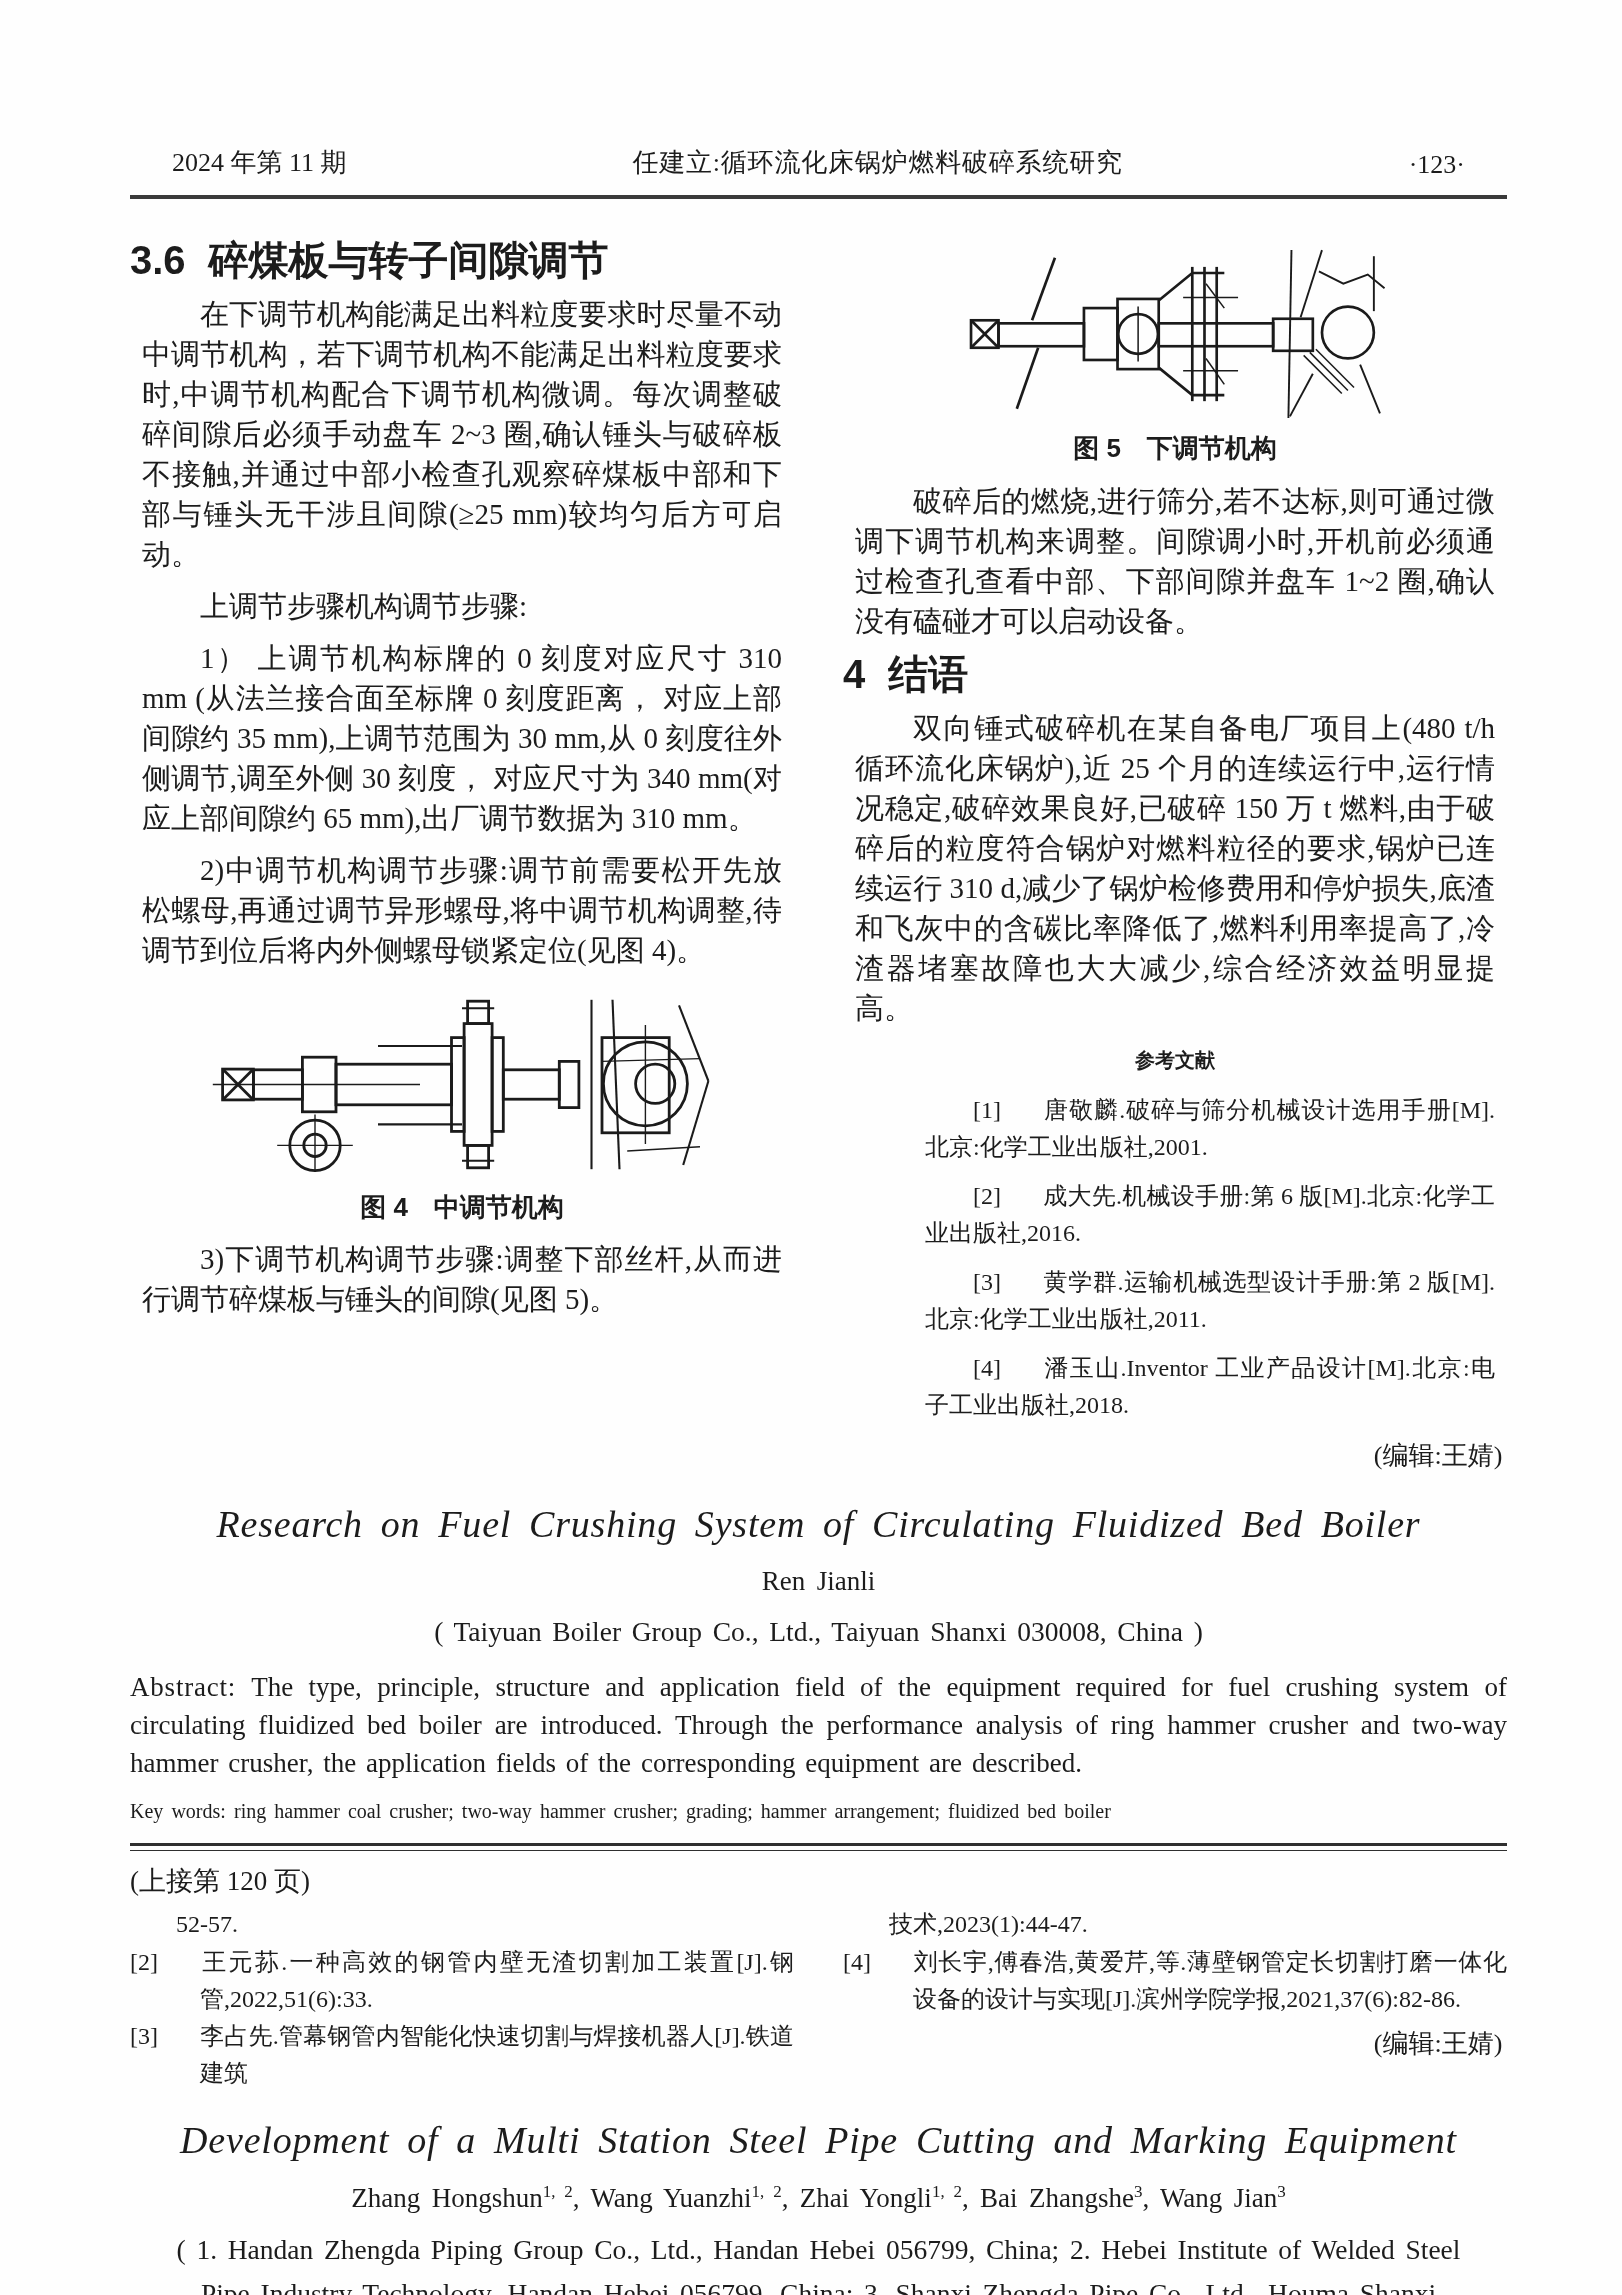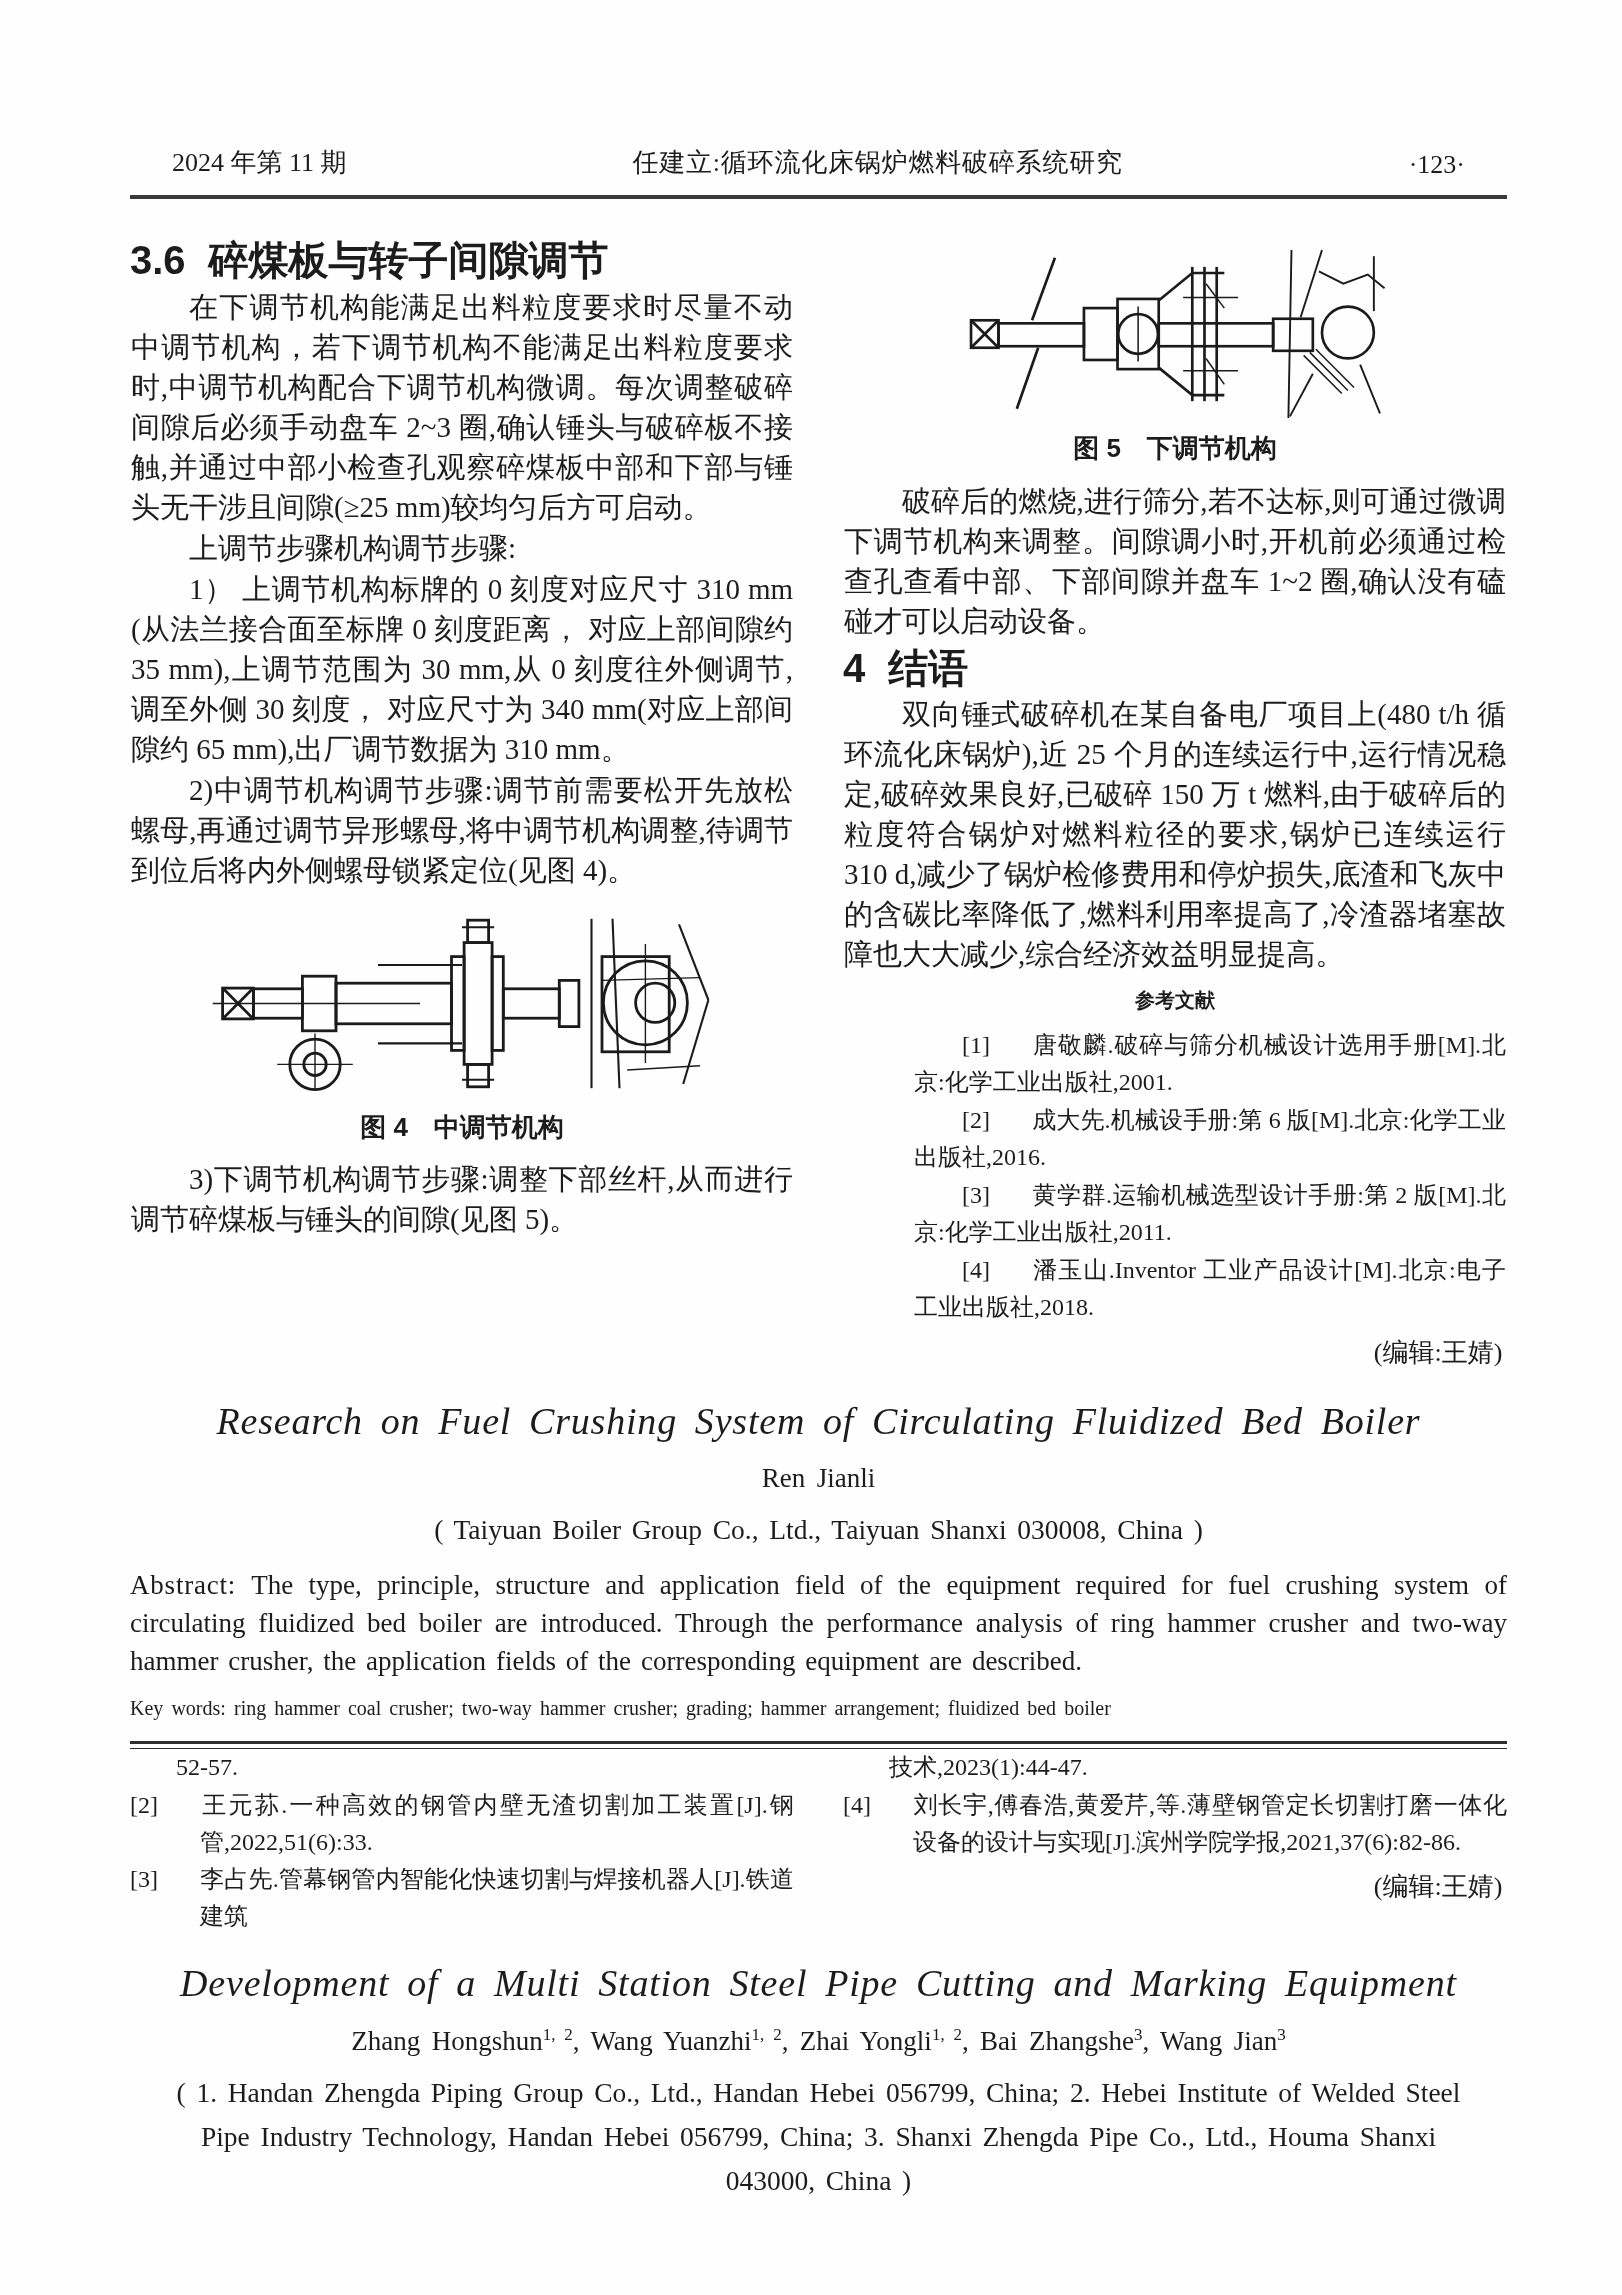--- a/index.html
+++ b/index.html
@@ -9,21 +9,21 @@
     font-family:"Liberation Serif","DejaVu Serif",serif;
     padding:145px 115px 0 130px;
   }
   .hdr{display:flex;justify-content:space-between;align-items:flex-end;
     font-size:26px;padding:0 42px 0 42px;}
   .hdr .mid{letter-spacing:0.8px;}
   .hdr-rule{border:0;border-top:4.6px solid #3a3a3a;margin:15.3px 0 0 0;}
   .cols{display:flex;gap:49px;margin-top:40px;}
   .col{width:664px;}
   .cjk{font-size:29px;line-height:40px;text-align:justify;}
-  .cjk p{margin:1px;text-indent:2em;}
+  .cjk p{margin:12px;text-indent:2em;}
   .sec-h{font-family:"Liberation Sans","DejaVu Sans",sans-serif;font-weight:bold;
     font-size:40px;line-height:43px;margin:0 0 4.6px 0;}
   .sec-h .num{margin-right:23px;}
   .fig{margin:18.3px 0 4.6px 0;text-align:center;}
   .fig svg{display:block;margin:0 auto;}
   .fig-cap{font-family:"Liberation Sans","DejaVu Sans",sans-serif;font-weight:bold;
     font-size:26px;margin:7.6px 0 12.2px 0;text-align:center;}
   .refs-h{font-family:"Liberation Sans","DejaVu Sans",sans-serif;font-weight:bold;
     font-size:20px;text-align:center;margin:6.1px 0 6.1px 0;}
   .ref{font-size:24px;line-height:37px;padding-left:70px;text-indent:-70px;
@@ -168,20 +168,21 @@
   <div class="eng-title">Research on Fuel Crushing System of Circulating Fluidized Bed Boiler</div>
   <div class="eng-author">Ren Jianli</div>
   <div class="eng-affil">( Taiyuan Boiler Group Co., Ltd., Taiyuan Shanxi 030008, China )</div>
   <p class="abs"><span class="lbl">Abstract:</span> <span>The type, principle, structure and application field of the equipment required for fuel crushing system of circulating fluidized bed boiler are introduced. Through the performance analysis of ring hammer crusher and two-way hammer crusher, the application fields of the corresponding equipment are described.</span></p>
   <p class="kw"><span class="lbl">Key words:</span> <span>ring hammer coal crusher; two-way hammer crusher; grading; hammer arrangement; fluidized bed boiler</span></p>
 </div>
 
 <div class="dbl-rule"></div>
 
 <div>
+  <div class="cont-note">(上接第 120 页)</div>
   <div class="cont-cols">
     <div class="cont-col">
       <div class="cont-line">52-57.</div>
       <p class="ref"><span class="tag">[2]</span><span>王元荪.一种高效的钢管内壁无渣切割加工装置[J].钢管,2022,51(6):33.</span></p>
       <p class="ref"><span class="tag">[3]</span><span>李占先.管幕钢管内智能化快速切割与焊接机器人[J].铁道建筑</span></p>
     </div>
     <div class="cont-col">
       <div class="cont-line">技术,2023(1):44-47.</div>
       <p class="ref"><span class="tag">[4]</span><span>刘长宇,傅春浩,黄爱芹,等.薄壁钢管定长切割打磨一体化设备的设计与实现[J].滨州学院学报,2021,37(6):82-86.</span></p>
       <div class="editor">(编辑:王婧)</div>

